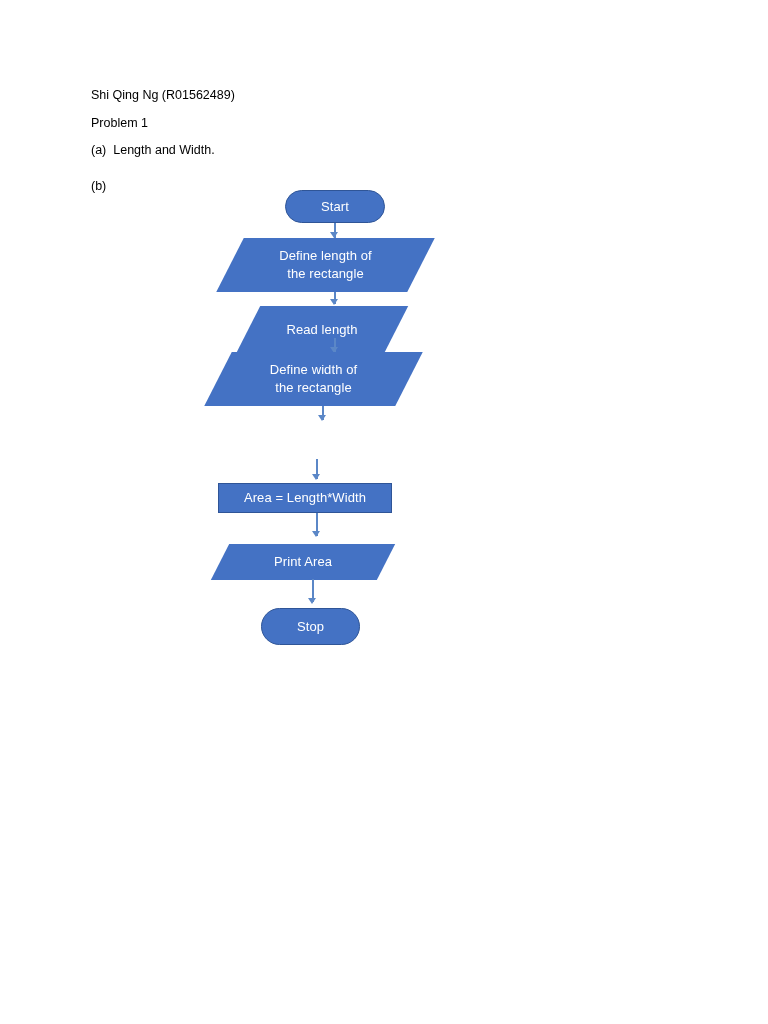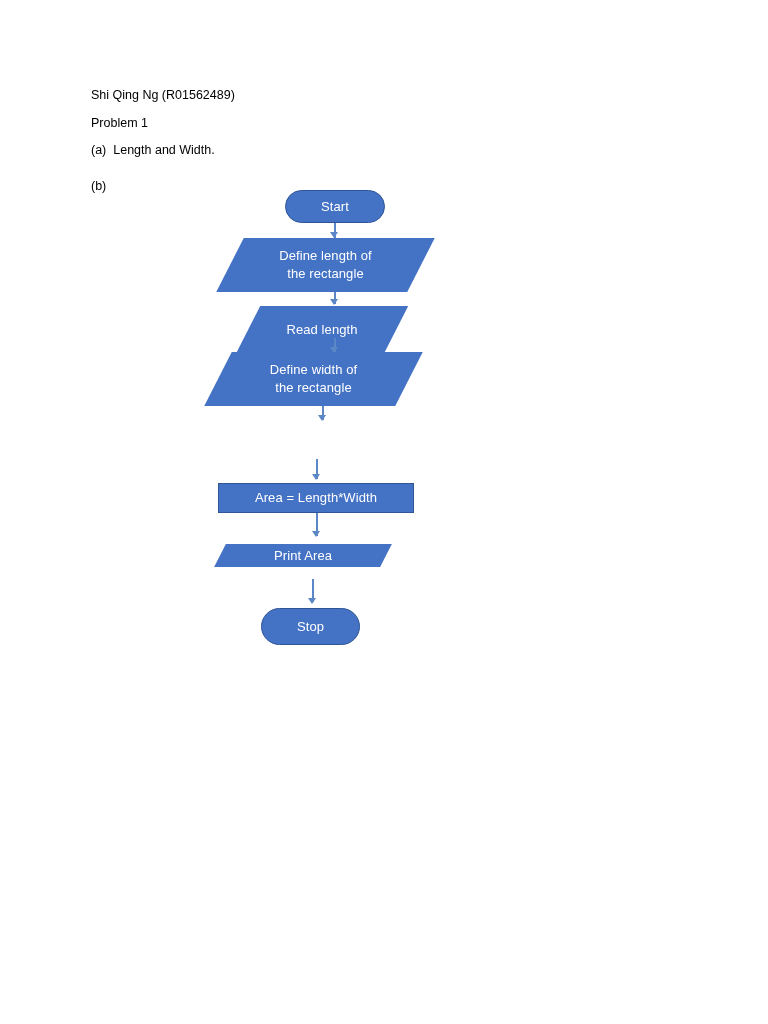--- a/index.html
+++ b/index.html
@@ -137,28 +137,28 @@
 the rectangle</span>
   </div>
 
   <div class="connector" style="left:322px; top:406px; height:14px;"></div>
   <div class="arrowhead" style="left:318px; top:415px;"></div>
 
 
   <div class="connector" style="left:316px; top:459px; height:20px;"></div>
   <div class="arrowhead" style="left:312px; top:474px;"></div>
 
-  <div class="node process" style="left:218px; top:483px; width:196px; height:30px;">
+  <div class="node process" style="left:218px; top:483px; width:174px; height:30px;">
     <span class="label">Area = Length*Width</span>
   </div>
 
   <div class="connector" style="left:316px; top:513px; height:23px;"></div>
   <div class="arrowhead" style="left:312px; top:531px;"></div>
 
-  <div class="node io" style="left:220px; top:544px; width:166px; height:23px;">
+  <div class="node io" style="left:220px; top:544px; width:166px; height:36px;">
     <span class="skew"></span>
     <span class="io-label">Print Area</span>
   </div>
 
   <div class="connector" style="left:312px; top:579px; height:23px;"></div>
   <div class="arrowhead" style="left:308px; top:598px;"></div>
 
   <div class="node terminator" style="left:261px; top:608px; width:99px; height:37px;">
     <span class="label">Stop</span>
   </div>

